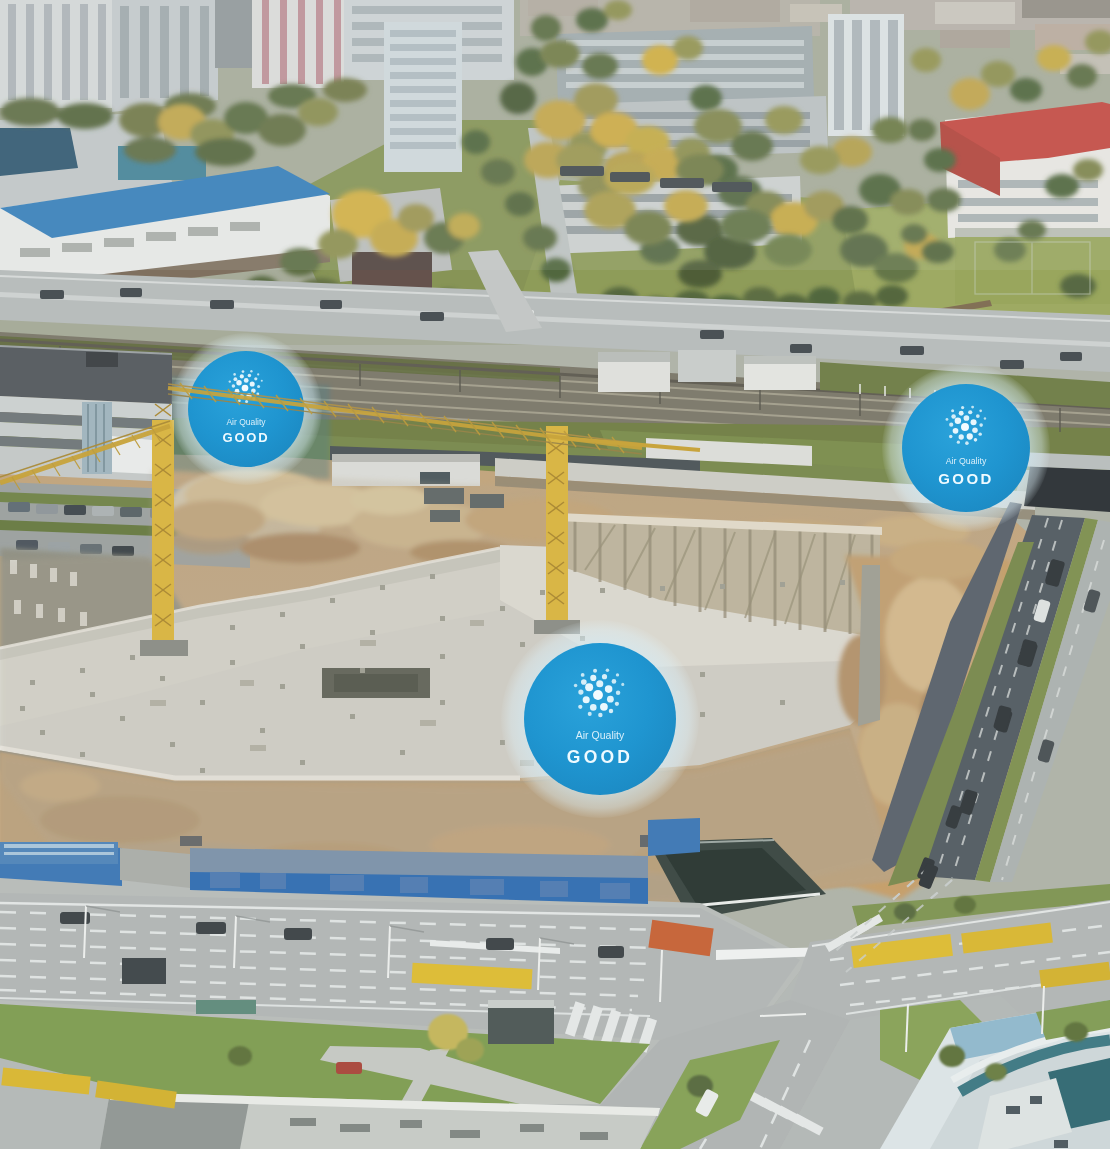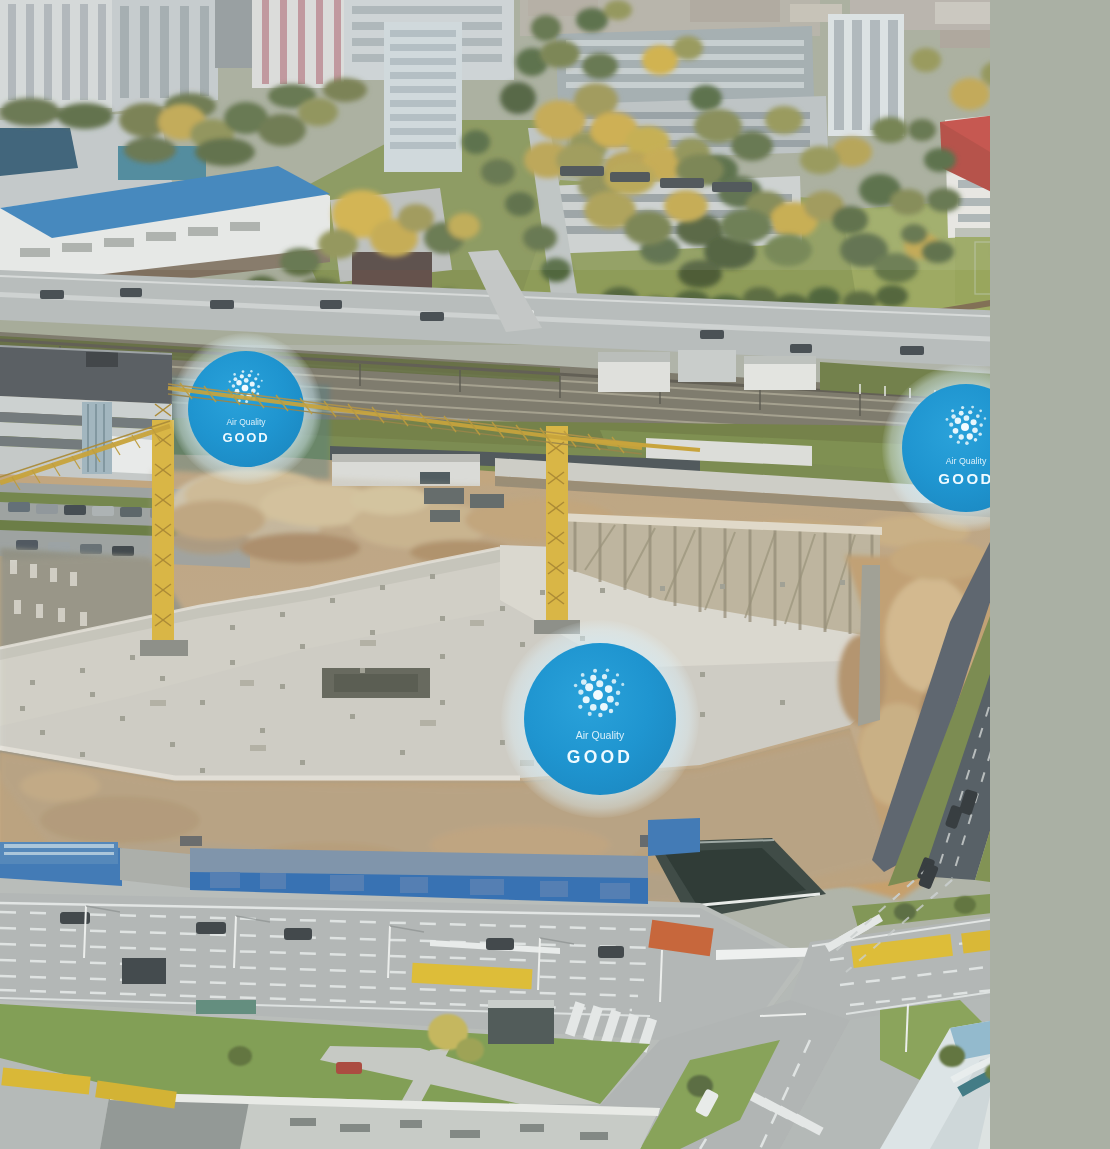--- a/index.html
+++ b/index.html
@@ -1,16 +1,16 @@
 <!DOCTYPE html>
 <html><head>
 <meta charset="utf-8">
 <style>
 html,body{margin:0;padding:0;background:#aab0a4;font-family:"Liberation Sans",sans-serif;}
-#scene{position:relative;width:990px;height:1149px;overflow:hidden;}
+#scene{position:relative;width:1110px;height:1149px;overflow:hidden;}
 svg{display:block;}
 </style>
 </head>
 <body>
 <div id="scene">
 <svg width="1110" height="1149" viewBox="0 0 1110 1149">
 <defs>
 <radialGradient id="badge" cx="42%" cy="38%" r="75%">
 <stop offset="0%" stop-color="#2aa2da"></stop>
 <stop offset="55%" stop-color="#1f95d0"></stop>

